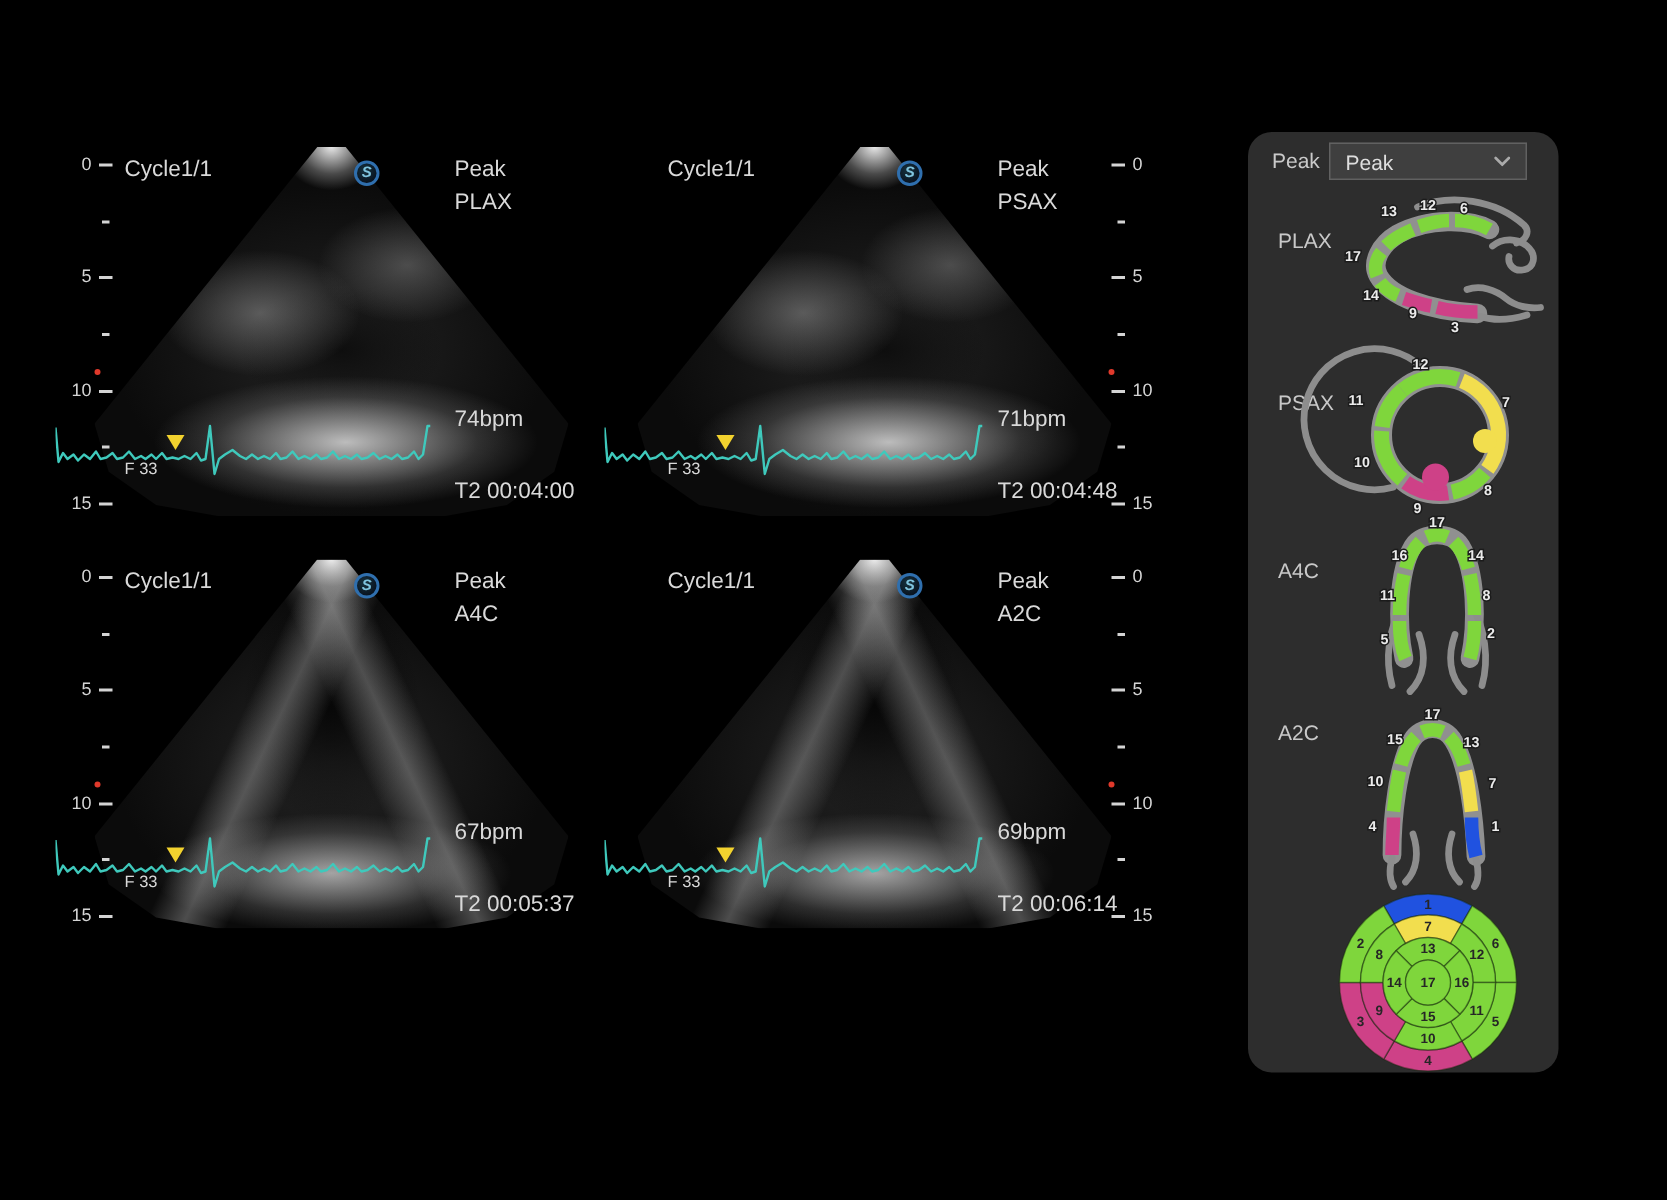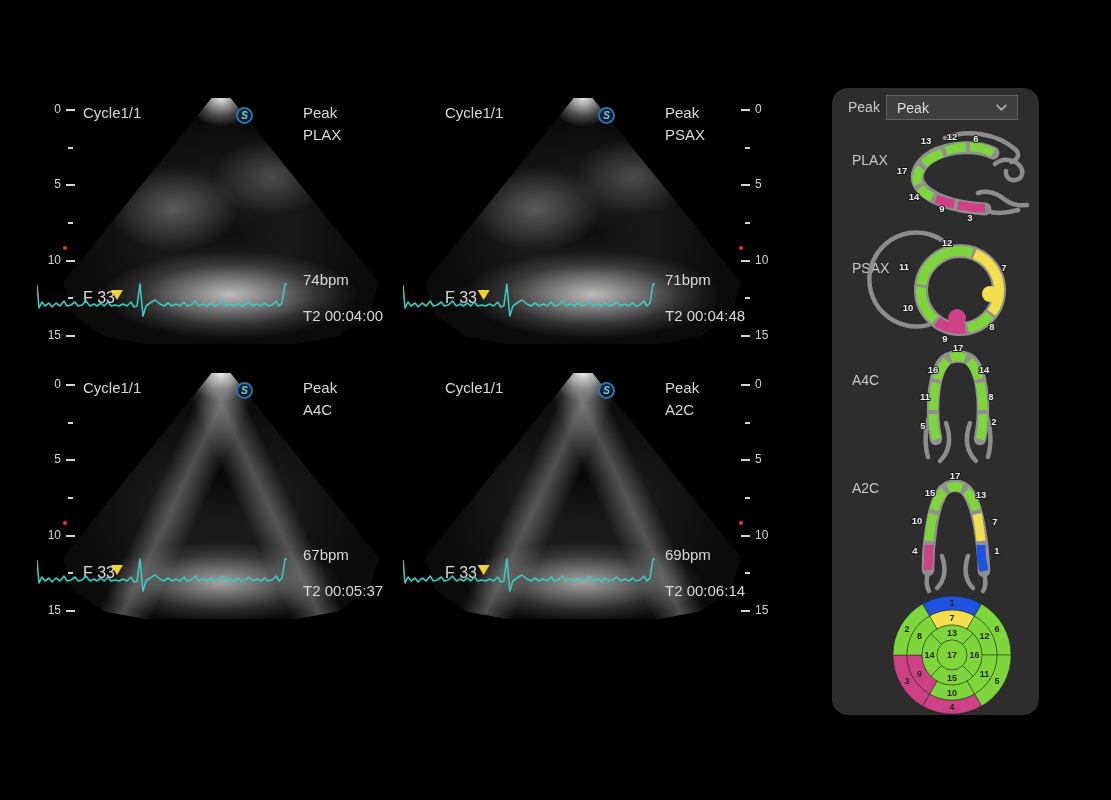--- a/index.html
+++ b/index.html
@@ -19,22 +19,22 @@
       radial-gradient(ellipse 170px 130px at 50% 55%, #242424, #0b0b0b 85%);}
   .quad.a .sector{background:
       radial-gradient(ellipse 46px 40px at 50% 0%, rgba(255,255,255,.9), rgba(190,190,190,.35) 45%, transparent 72%),
       linear-gradient(115deg, transparent 34%, rgba(200,200,200,.35) 40%, transparent 47%),
       linear-gradient(-115deg, transparent 34%, rgba(200,200,200,.35) 40%, transparent 47%),
       radial-gradient(ellipse 150px 50px at 50% 85%, rgba(225,225,225,.7), rgba(140,140,140,.25) 55%, transparent 80%),
       radial-gradient(ellipse 70px 90px at 50% 40%, rgba(5,5,5,.9), transparent 85%),
       radial-gradient(ellipse 170px 130px at 50% 55%, #242424, #0b0b0b 85%);}
   .otext{position:absolute;color:#d9d9d9;font-size:15px;white-space:nowrap;}
   .cycle{left:50px;top:9px}.stg{left:270px;top:9px}.view{left:270px;top:31px}
-  .bpm{left:270px;top:176px}.time{left:270px;top:212px}
-  .fm{left:50px;top:194px;font-size:16px}
+  .bpm{left:270px;top:176px}.time{left:270px;top:224px}
+  .fm{left:50px;top:212px;font-size:11px}
   .ecg{position:absolute;left:4px;top:180px;width:250px;height:48px;}
   .quad.r .ecg{left:8px;width:252px;}
   .slogo{position:absolute;left:203px;top:12px;width:17px;height:17px;border-radius:50%;
     background:radial-gradient(circle at 40% 35%,#16323f,#091421 72%);
     border:2px solid #2f6fae;box-sizing:border-box;color:#7fc4de;font-size:10px;font-weight:700;
     font-style:italic;display:flex;align-items:center;justify-content:center;}
   .tick{position:absolute;height:2px;background:#d4d4d4;}
   .tick.maj.left{left:33px;width:9px}.tick.min.left{left:35px;width:5px}
   .tick.maj.right{left:346px;width:9px}.tick.min.right{left:350px;width:5px}
   .ticklab{position:absolute;color:#d4d4d4;font-size:12px;}

